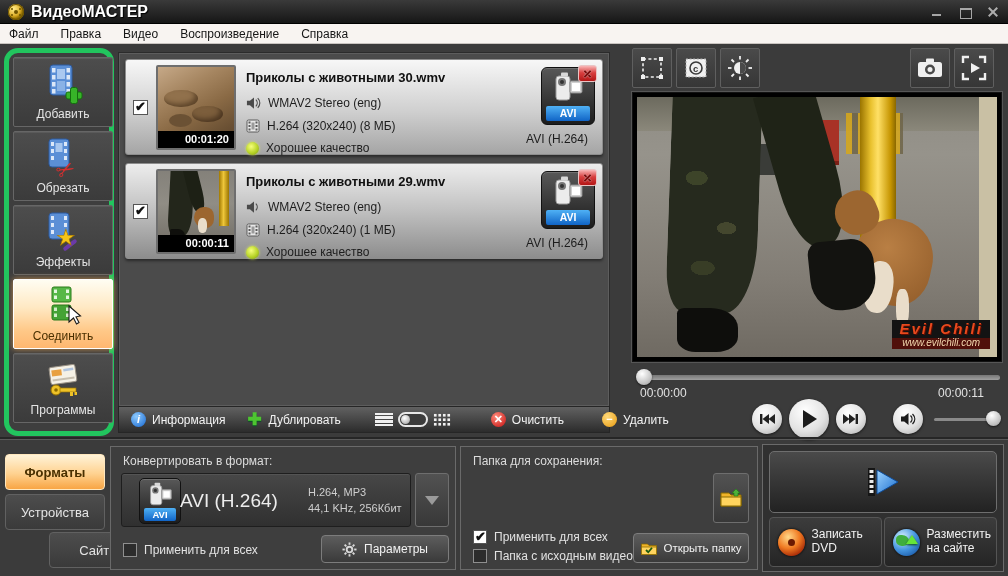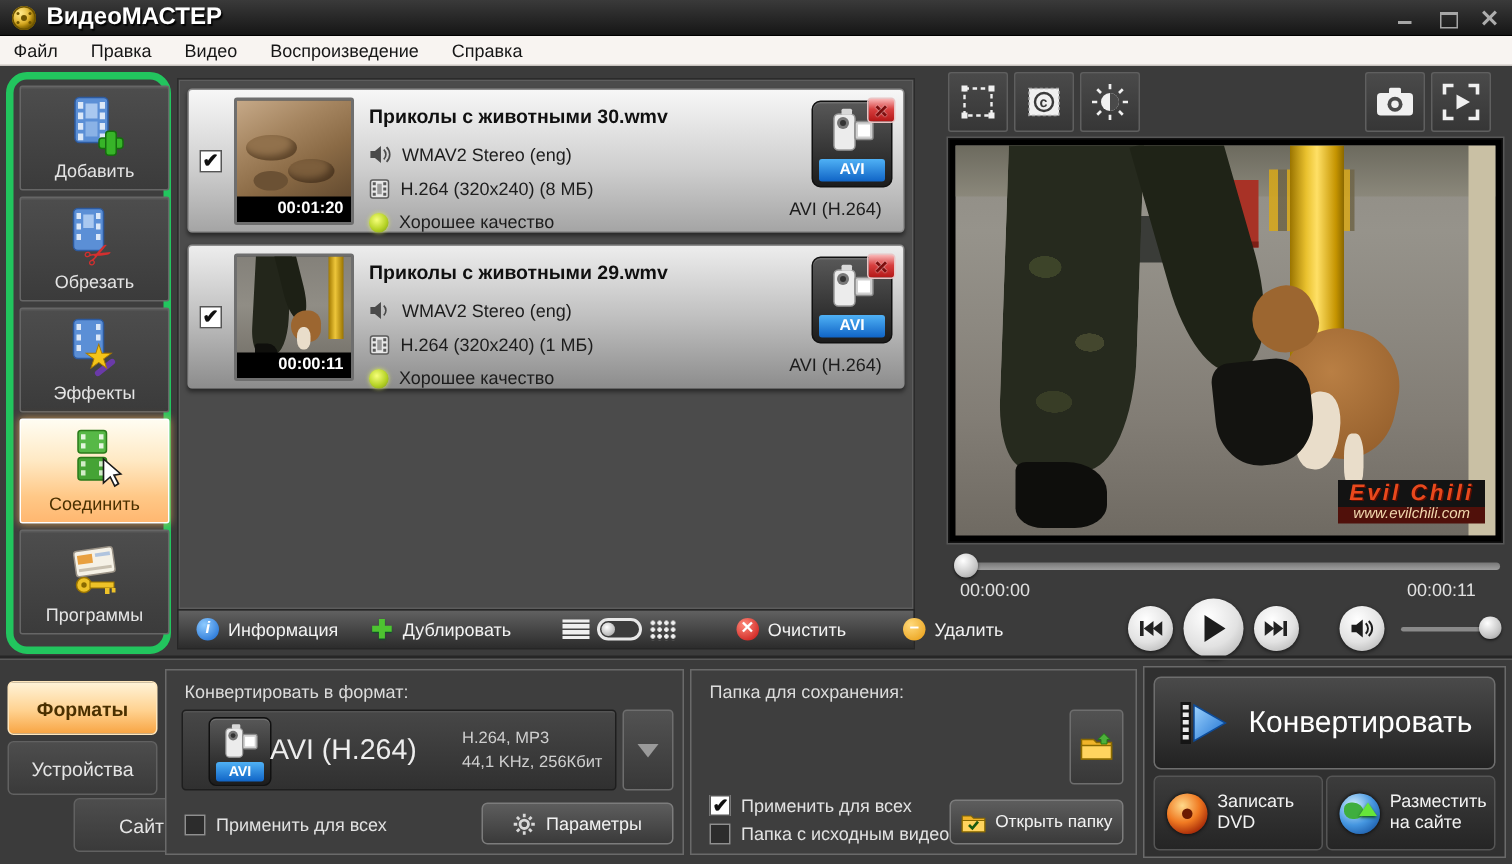--- a/index.html
+++ b/index.html
@@ -664,21 +664,20 @@
         </linearGradient>
       </defs>
       <rect x="3" y="1" width="7" height="28" fill="#151515"></rect>
       <rect x="4.5" y="3" width="4" height="3" fill="#e8e8e8"></rect>
         <rect x="4.5" y="8" width="4" height="3" fill="#e8e8e8"></rect>
       <rect x="4.5" y="13" width="4" height="3" fill="#e8e8e8"></rect>
         <rect x="4.5" y="18" width="4" height="3" fill="#e8e8e8"></rect>
       <rect x="4.5" y="23" width="4" height="3" fill="#e8e8e8"></rect>
       <polygon points="12,3 33,15 12,27" fill="url(#bluearrow)" stroke="#0d4a96"></polygon>
     </svg>
-    <span>Конвертировать</span>
   </div>
   <div class="sub-btn" style="left:121px;">
     <span class="globe">
         <i></i>
         <b></b>
       </span>
     <span class="tx">Разместить на сайте</span>
   </div>
   <div class="sub-btn" style="left:6px;">
     <span class="disc"></span>

